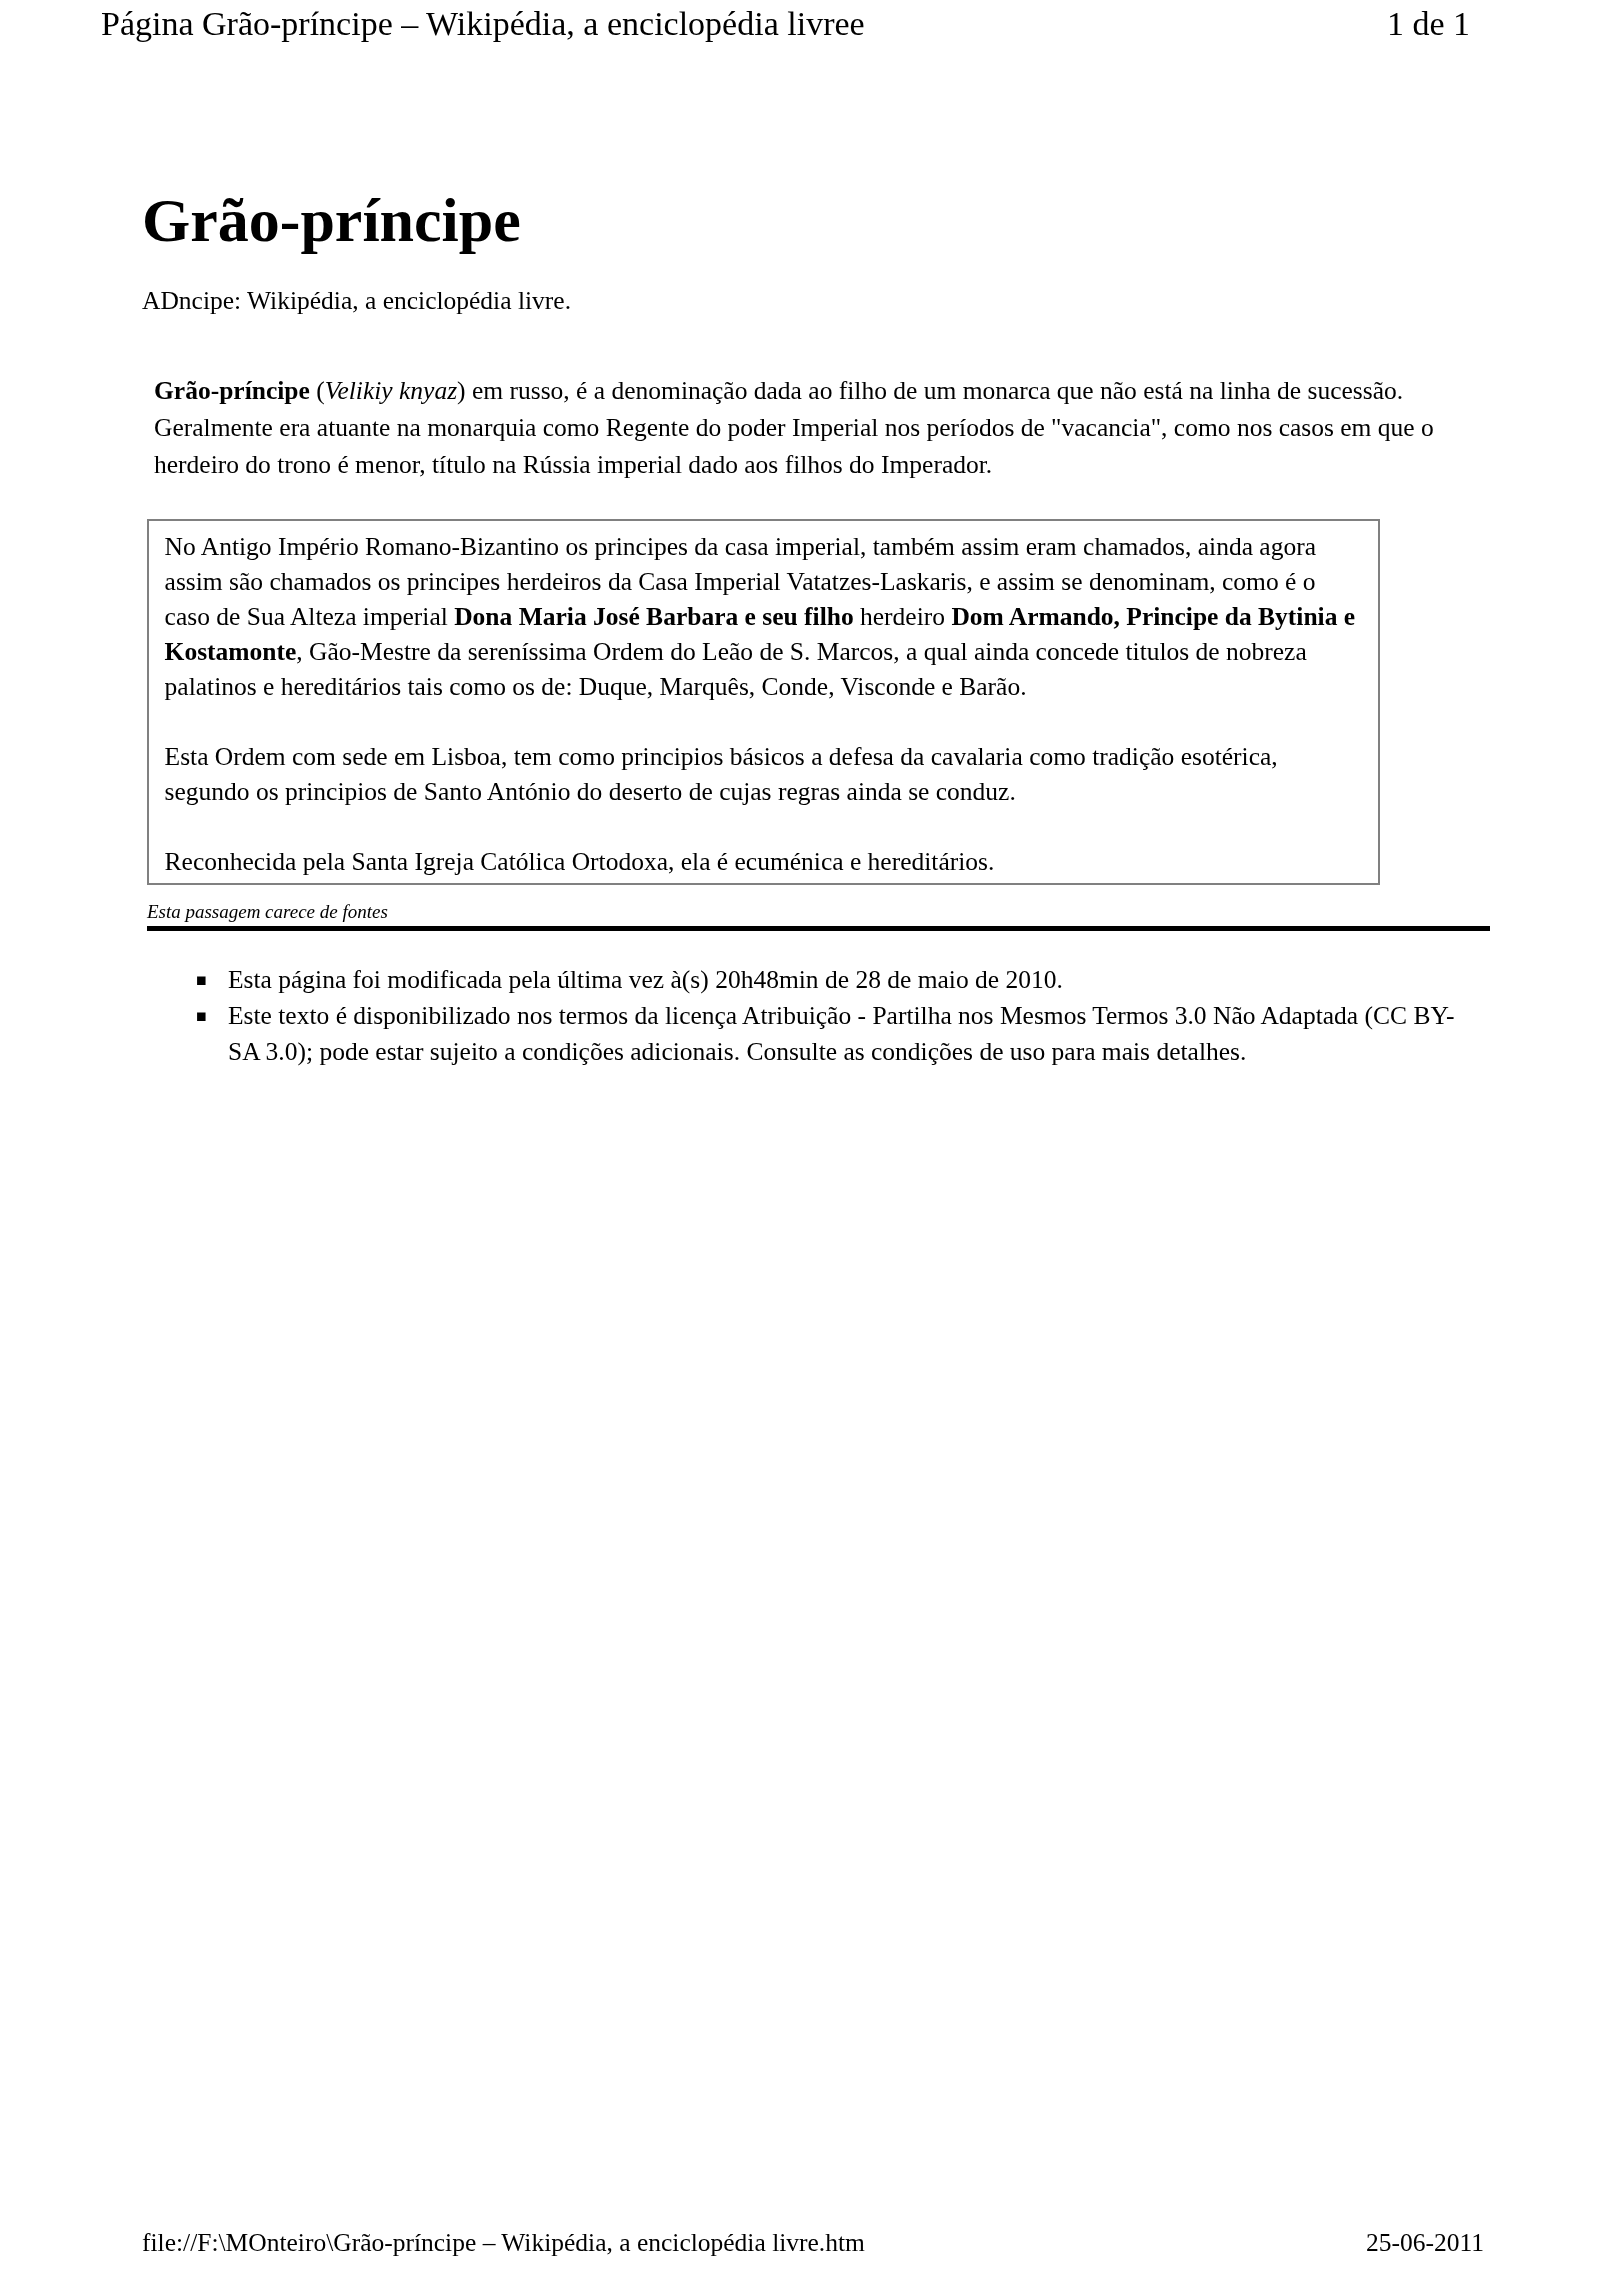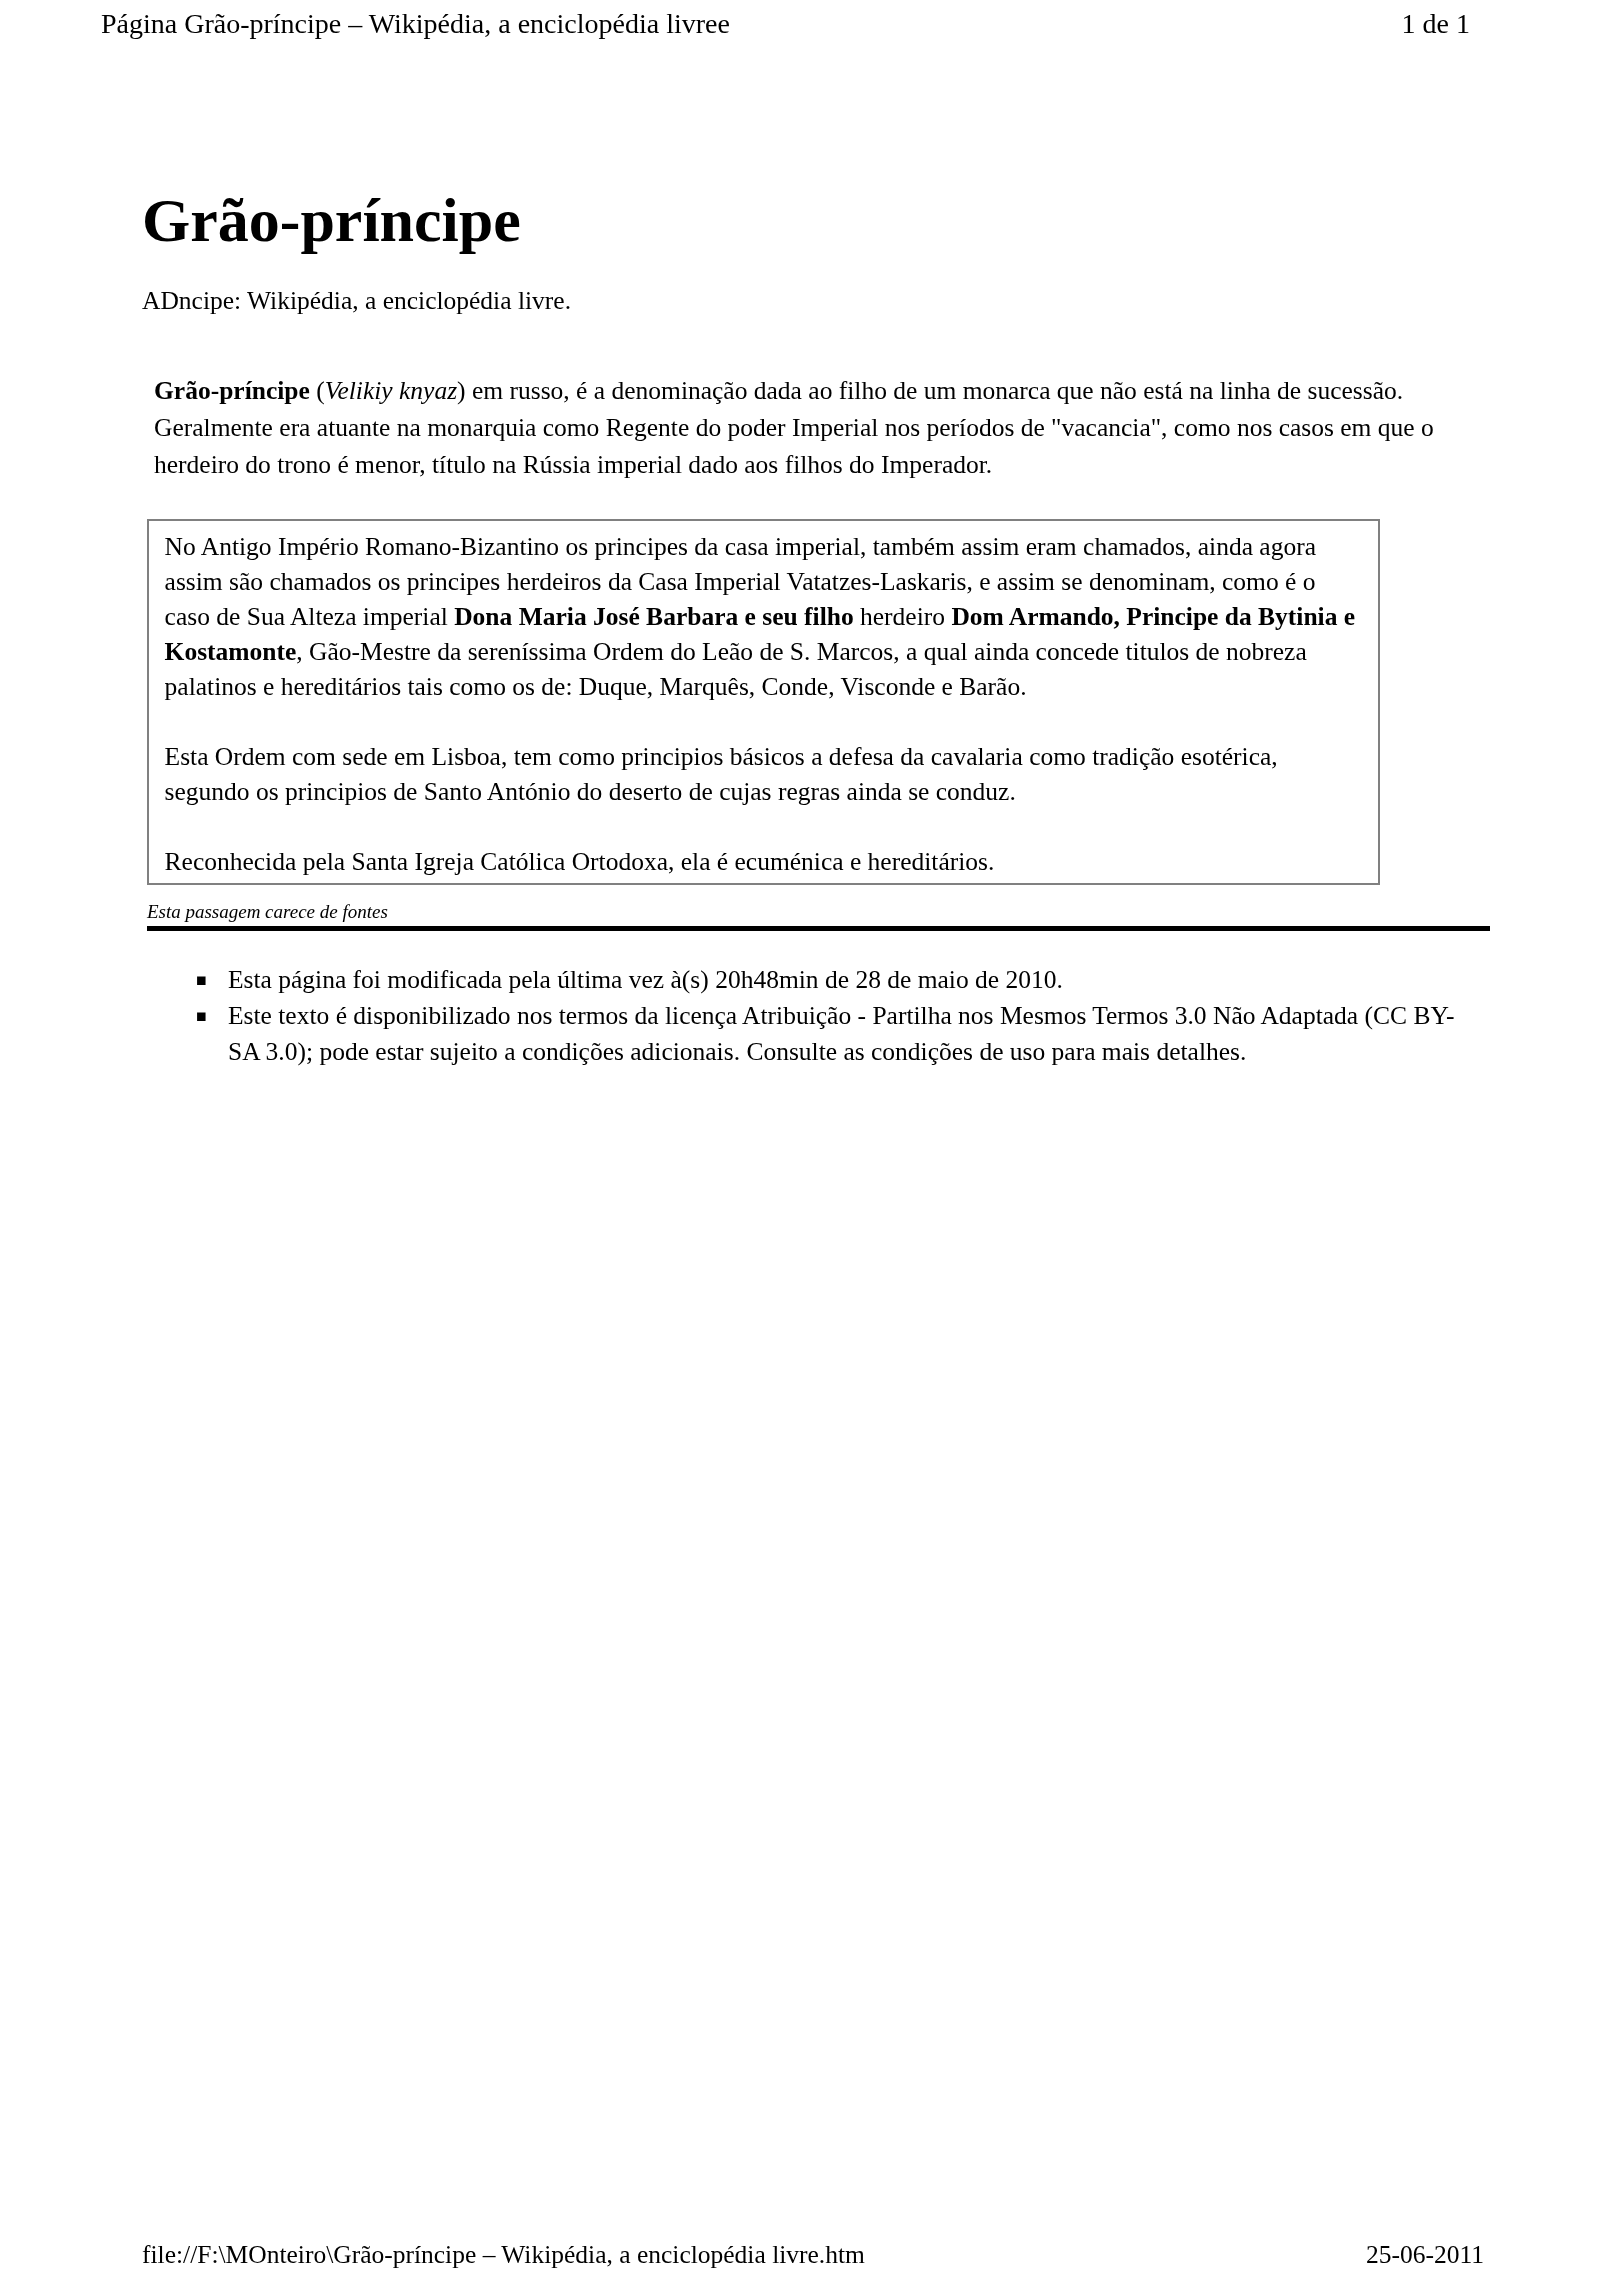--- a/index.html
+++ b/index.html
@@ -17,21 +17,21 @@
     overflow: hidden;
   }
   
   .print-header {
     position: absolute;
     top: 7.8px;
     left: 101px;
     width: 1369px;
     display: flex;
     justify-content: space-between;
-    font-size: 28px;
+    font-size: 34px;
     line-height: 31px;
     white-space: nowrap;
   }
   
   .content {
     position: absolute;
     top: 188px;
     left: 142px;
     width: 1338px;
   }
@@ -96,21 +96,21 @@
   .footnote-list .bullet {
     flex: none;
     width: 32px;
     font-size: 17.6px;
     line-height: 36px;
   }
   .footnote-list .fn-text { flex: 1; }
   
   .print-footer {
     position: absolute;
-    bottom: 23px;
+    bottom: 35px;
     left: 142px;
     width: 1342px;
     display: flex;
     justify-content: space-between;
     font-size: 25.5px;
     line-height: 31px;
     white-space: nowrap;
   }
   .b { font-weight: bold; }
   .i { font-style: italic; }

